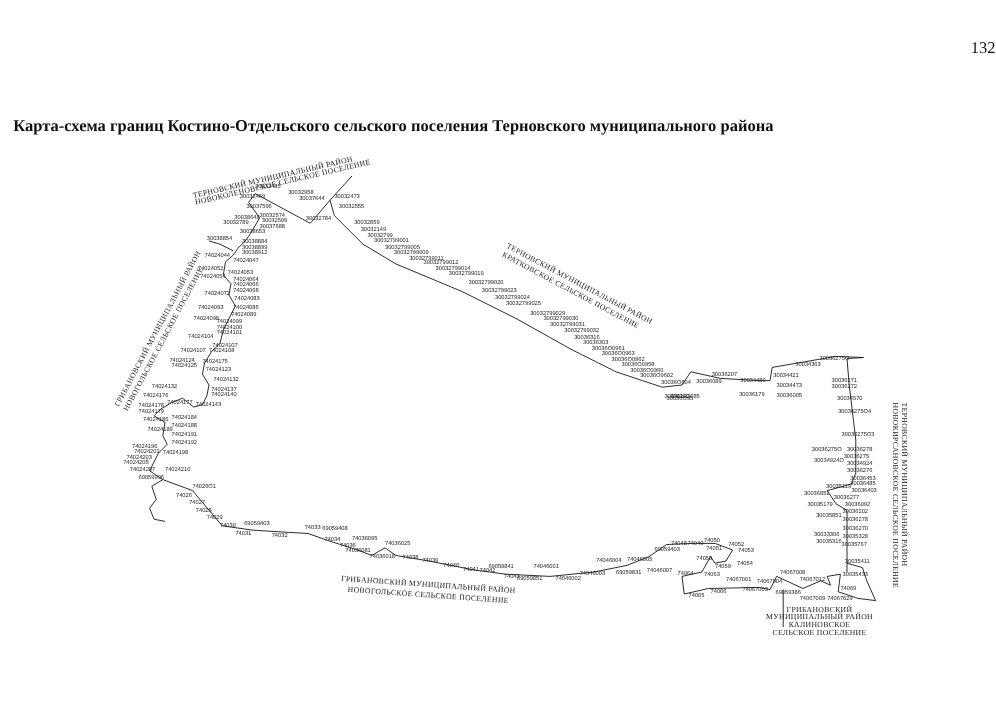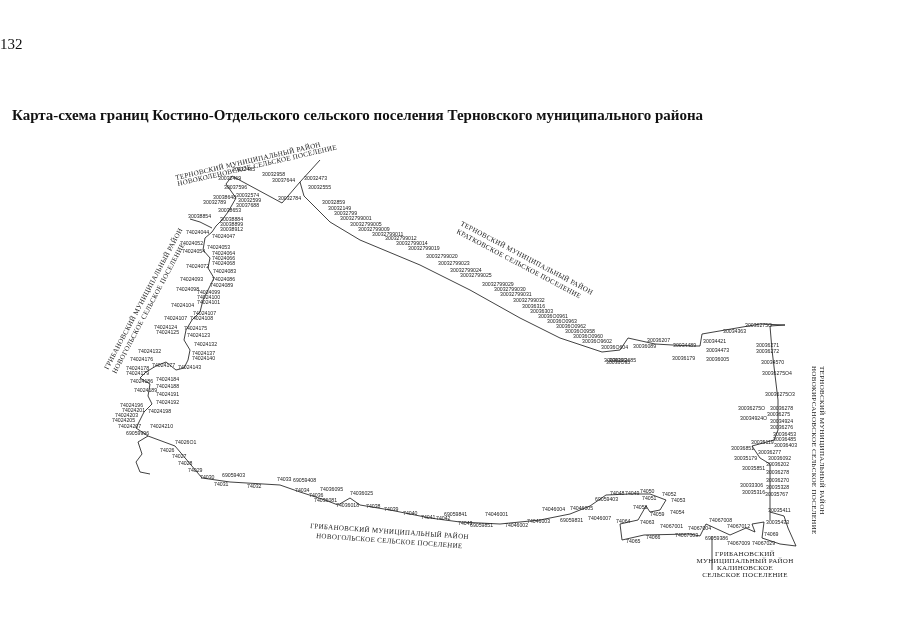--- a/index.html
+++ b/index.html
@@ -1,17 +1,17 @@
 <!DOCTYPE html>
 <html><head>
 <meta charset="utf-8">
 <style>
   html, body { margin: 0; padding: 0; background: #ffffff; }
   body { width: 905px; height: 640px; position: relative; overflow: hidden; font-family: "Liberation Serif", serif; color: #111; }
-  .page-num { position: absolute; top: 36px; left: 0; width: 905px; text-align: left; font-size: 15px; }
+  .page-num { position: absolute; top: 36px; left: 0; width: 905px; text-align: right; font-size: 15px; }
   .title { position: absolute; top: 106px; left: 0; width: 905px; text-align: left; font-size: 15px; font-weight: bold; line-height: 19px; padding-left: 12px; }
   svg.map { position: absolute; left: 0; top: 0; }
   .lbl { font-family: "Liberation Sans Narrow", "Liberation Sans", sans-serif; font-size: 5.2px; fill: #222; }
   .region { font-family: "Liberation Serif", serif; font-size: 7px; fill: #222; letter-spacing: 0.3px; }
 </style>
 </head>
 <body>
 
 <div class="page-num">132</div>
 <div class="title">

